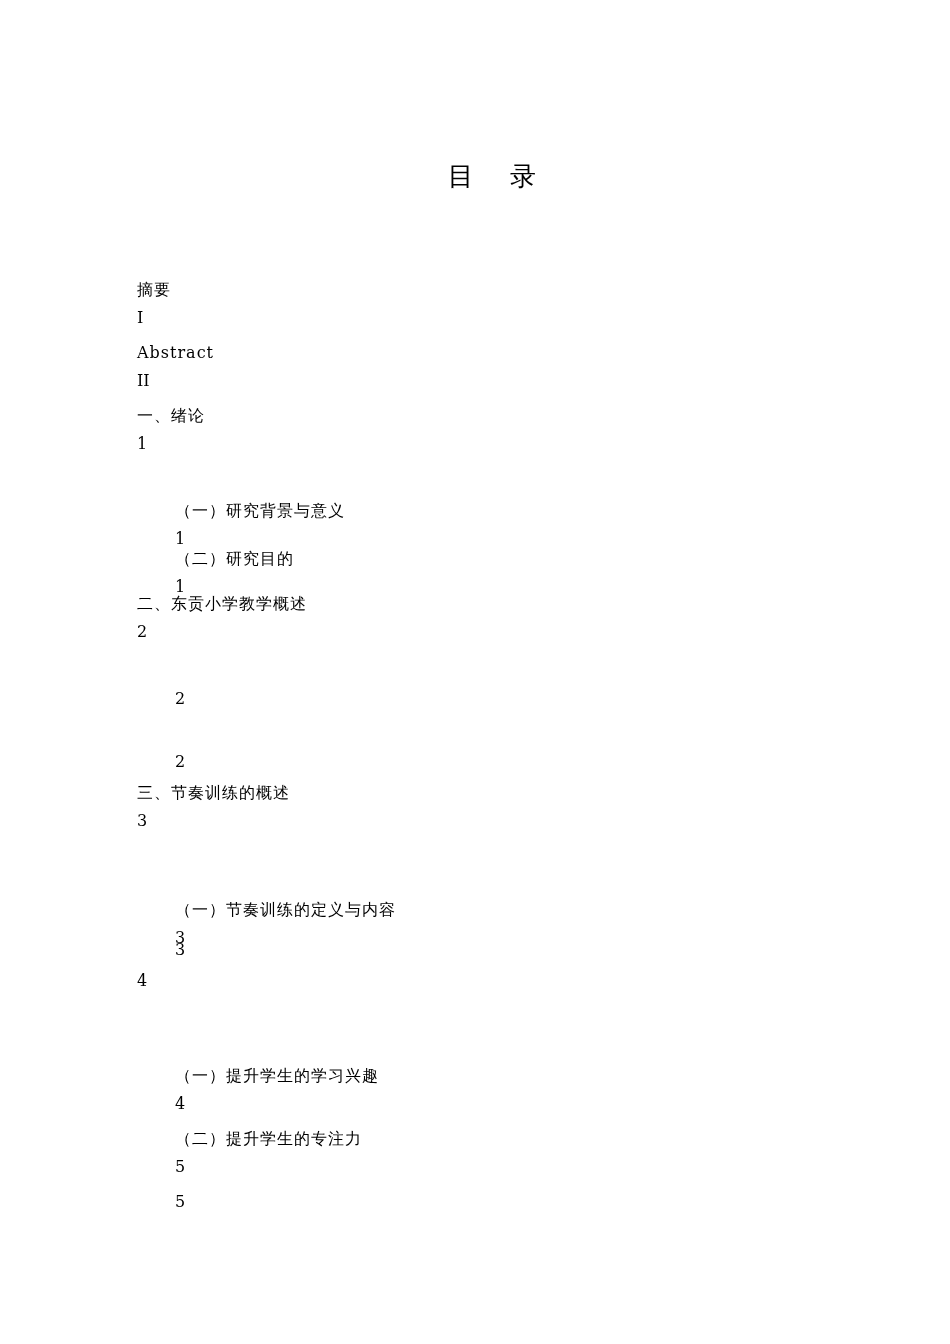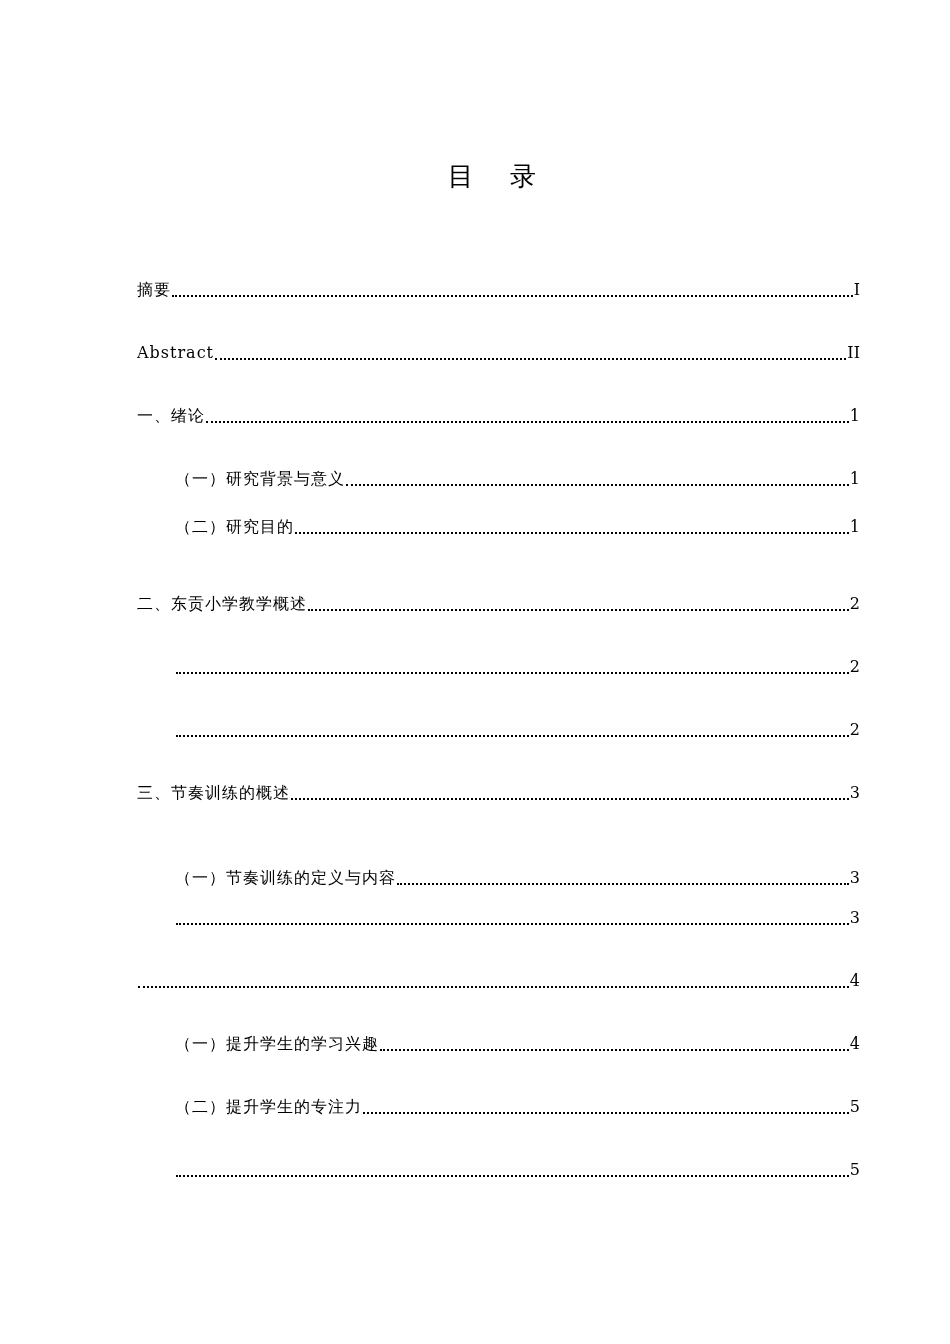--- a/index.html
+++ b/index.html
@@ -6,23 +6,23 @@
     body { width: 950px; height: 1344px; position: relative; overflow: hidden; color: #000; }
     .page { position: absolute; left: 0; top: 0; width: 950px; height: 1344px; background: #fff; }
     .title {
       position: absolute; top: 158px; left: 0; width: 998px; text-align: center;
       font-family: "DejaVu Sans", sans-serif; font-size: 26px; letter-spacing: 14px; line-height: 36px;
     }
     .toc { position: absolute; left: 137px; top: 276px; width: 723px; }
     .toc-row {
       position: absolute; left: 0; width: 723px; height: 28px;
       display: flex; align-items: flex-start;
-      font-family: "DejaVu Serif", serif; font-size: 16px; line-height: 28px;
+      font-family: "DejaVu Serif", serif; font-size: 16px; line-height: 28px; flex-direction: column;
     }
-    .toc-row.level-2 { left: 38px; width: 685px; }
+    .toc-row.level-2 { left: 38px; width: 685px; margin-top: 32px; }
     .toc-label { white-space: nowrap; flex: 0 0 auto; letter-spacing: 1px; }
     .toc-dots {
       flex: 1 1 auto; overflow: hidden; white-space: nowrap;
       height: 28px; position: relative; margin: 0 1px;
     }
     .toc-dots::before {
       content: ""; position: absolute; left: 0; right: 0; bottom: 7px;
       border-bottom: 2px dotted #000;
     }
     .toc-page { flex: 0 0 auto; white-space: nowrap; font-family: "DejaVu Serif", serif; }

